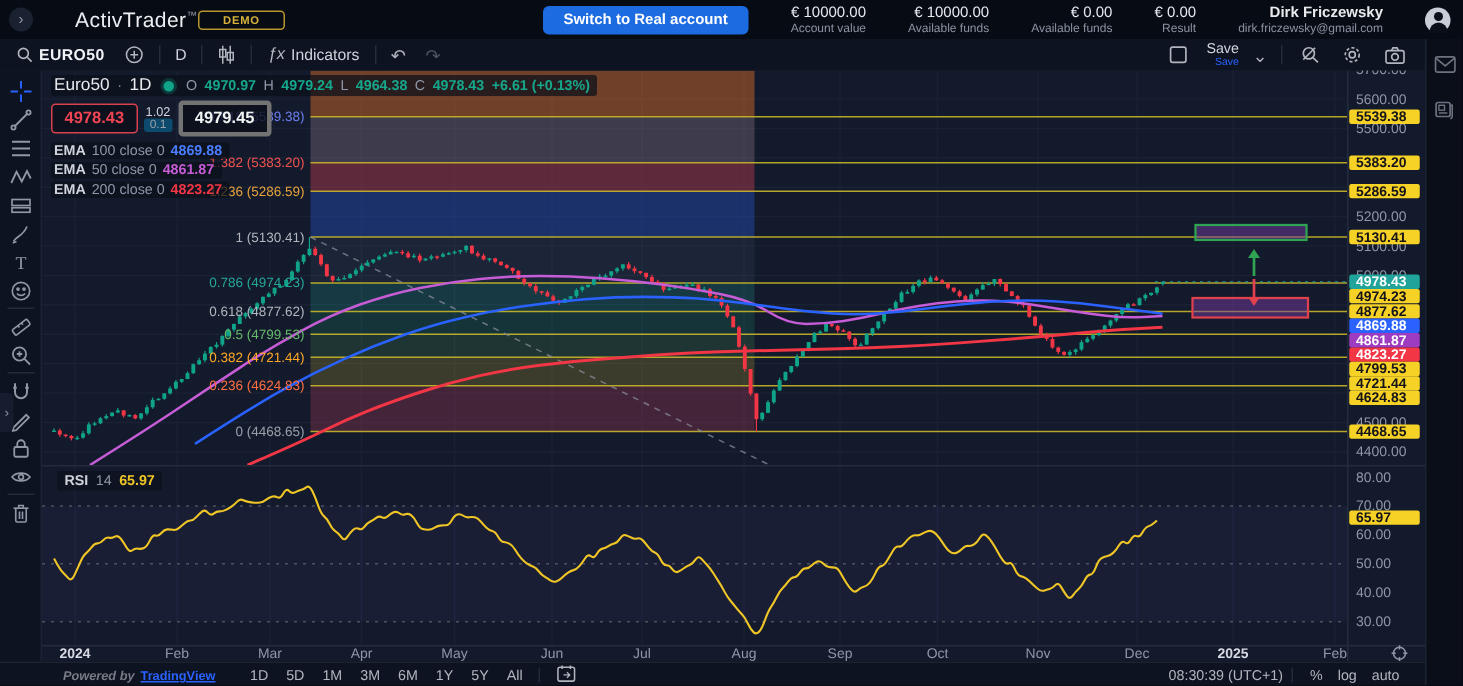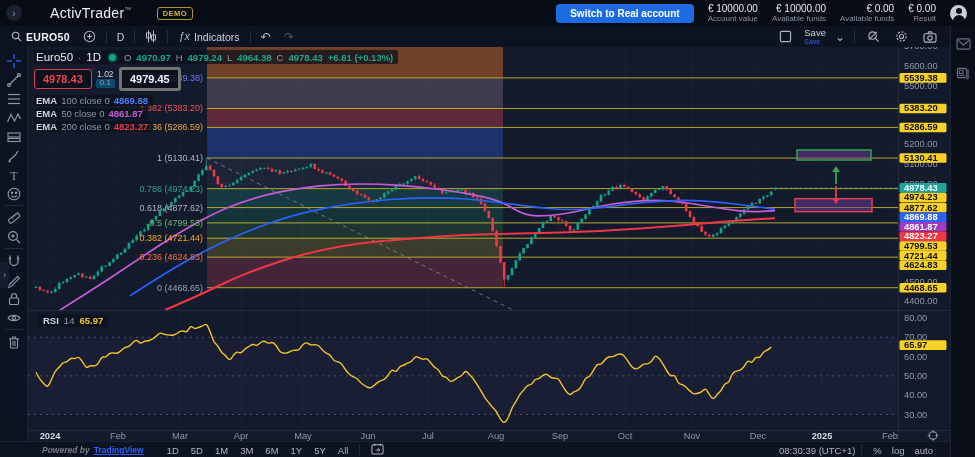--- a/index.html
+++ b/index.html
@@ -6,23 +6,23 @@
   #app{position:relative;width:975px;height:457px;overflow:hidden;
        background:#0b0f1a;font-family:"Liberation Sans",sans-serif;
        -webkit-font-smoothing:antialiased;color:#d1d4dc;}
   
   #header{position:absolute;left:0;top:0;width:975px;height:26px;background:#070b14;
           display:flex;align-items:center;}
   .hdr-collapse{width:16px;height:16px;margin-left:6px;border-radius:50%;background:#1a2130;
           color:#8f97a8;font-size:10px;display:flex;align-items:center;justify-content:center;cursor:pointer;}
   .logo{margin-left:28px;font-size:14px;letter-spacing:.3px;color:#eceef2;font-weight:500;}
   .logo sup{font-size:7px;color:#9aa0aa;}
-  .demo-badge{margin-left:25px;font-size:7.5px;font-weight:700;color:#d8b23a;border:1px solid #b7952e;
-          border-radius:3px;padding:1px 5px;letter-spacing:.5px;}
-  .hdr-right{margin-left:auto;display:flex;align-items:center;gap:14px;padding-right:8px;}
+  .demo-badge{margin-left:0;font-size:7.5px;font-weight:700;color:#d8b23a;border:1px solid #b7952e;
+          border-radius:3px;padding:1px 16px;letter-spacing:.5px;}
+  .hdr-right{margin-left:auto;display:flex;align-items:center;gap:28px;padding-right:8px;}
   .switch-btn{background:#1d6be0;color:#fff;font-size:10px;font-weight:600;border:none;border-radius:4px;
           padding:4px 14px;cursor:pointer;}
   .stat{display:flex;flex-direction:column;align-items:flex-end;line-height:1.15;}
   .stat .v{font-size:10px;color:#e8eaee;font-weight:400;}
   .stat .l{font-size:8px;color:#8b93a3;}
   .user{display:flex;flex-direction:column;align-items:flex-end;line-height:1.15;cursor:pointer;}
   .user .n{font-size:10px;color:#e8eaee;font-weight:600;}
   .user .e{font-size:8px;color:#8b93a3;}
   .avatar{width:17px;height:17px;border-radius:50%;background:#c8cdd6;position:relative;cursor:pointer;}
   .avatar:before{content:"";position:absolute;left:5.5px;top:3px;width:6px;height:6px;border-radius:50%;background:#0b0f1a;}
@@ -30,21 +30,21 @@
   
   #toolbar{position:absolute;left:0;top:26px;width:950px;height:21px;background:#0d1321;
            border-bottom:1px solid #1c2333;display:flex;align-items:center;font-size:10.5px;}
   .tb-group{display:flex;align-items:center;gap:7px;padding:0 8px;}
   .tb-sep{width:1px;height:13px;background:#242b3c;}
   .tb-btn{display:flex;align-items:center;gap:4px;color:#cfd3dc;cursor:pointer;padding:2px 3px;border-radius:3px;}
   .tb-btn svg{display:block;}
   .sym{font-weight:700;color:#f0f2f5;font-size:10.5px;letter-spacing:.3px;}
   .glyph{color:#b2b5be;font-size:12px;line-height:1;}
   .dim{color:#4e5360;}
-  .save-wrap{display:flex;flex-direction:column;align-items:flex-start;line-height:1;cursor:pointer;}
+  .save-wrap{display:flex;flex-direction:column;align-items:flex-end;line-height:1;cursor:pointer;}
   .save-wrap .s1{font-size:9.5px;color:#d1d4dc;}
   .save-wrap .s2{font-size:7px;color:#2962ff;}
   .tb-right{margin-left:auto;display:flex;align-items:center;gap:9px;padding-right:10px;}
   
   #lefttools{position:absolute;left:0;top:47px;width:28px;height:394px;background:#0d1321;
              border-right:1px solid #1c2333;display:flex;flex-direction:column;align-items:center;padding-top:4px;box-sizing:border-box;}
   .ltool{width:22px;height:19px;display:flex;align-items:center;justify-content:center;cursor:pointer;border-radius:3px;}
   .lsep{width:18px;height:1px;background:#242b3c;margin:2px 0;}
   
   #chart{position:absolute;left:28px;top:47px;cursor:crosshair;}
@@ -109,20 +109,24 @@
         <span class="v">€ 10000.00</span>
           <span class="l">Available funds</span>
       </div>
       <div class="stat">
         <span class="v">€ 0.00</span>
           <span class="l">Available funds</span>
       </div>
       <div class="stat">
         <span class="v">€ 0.00</span>
           <span class="l">Result</span>
+      </div>
+      <div class="user">
+        <span class="n">Dirk Friczewsky</span>
+          <span class="e">dirk.friczewsky@gmail.com</span>
       </div>
       <div class="avatar"></div>
     </div>
   </div>
 
   <div id="toolbar">
     <div class="tb-group">
       <div class="tb-btn">
         <svg width="11" height="11" viewBox="0 0 12 12">
             <circle cx="5" cy="5" r="3.6" fill="none" stroke="#b2b5be" stroke-width="1.2"></circle>

